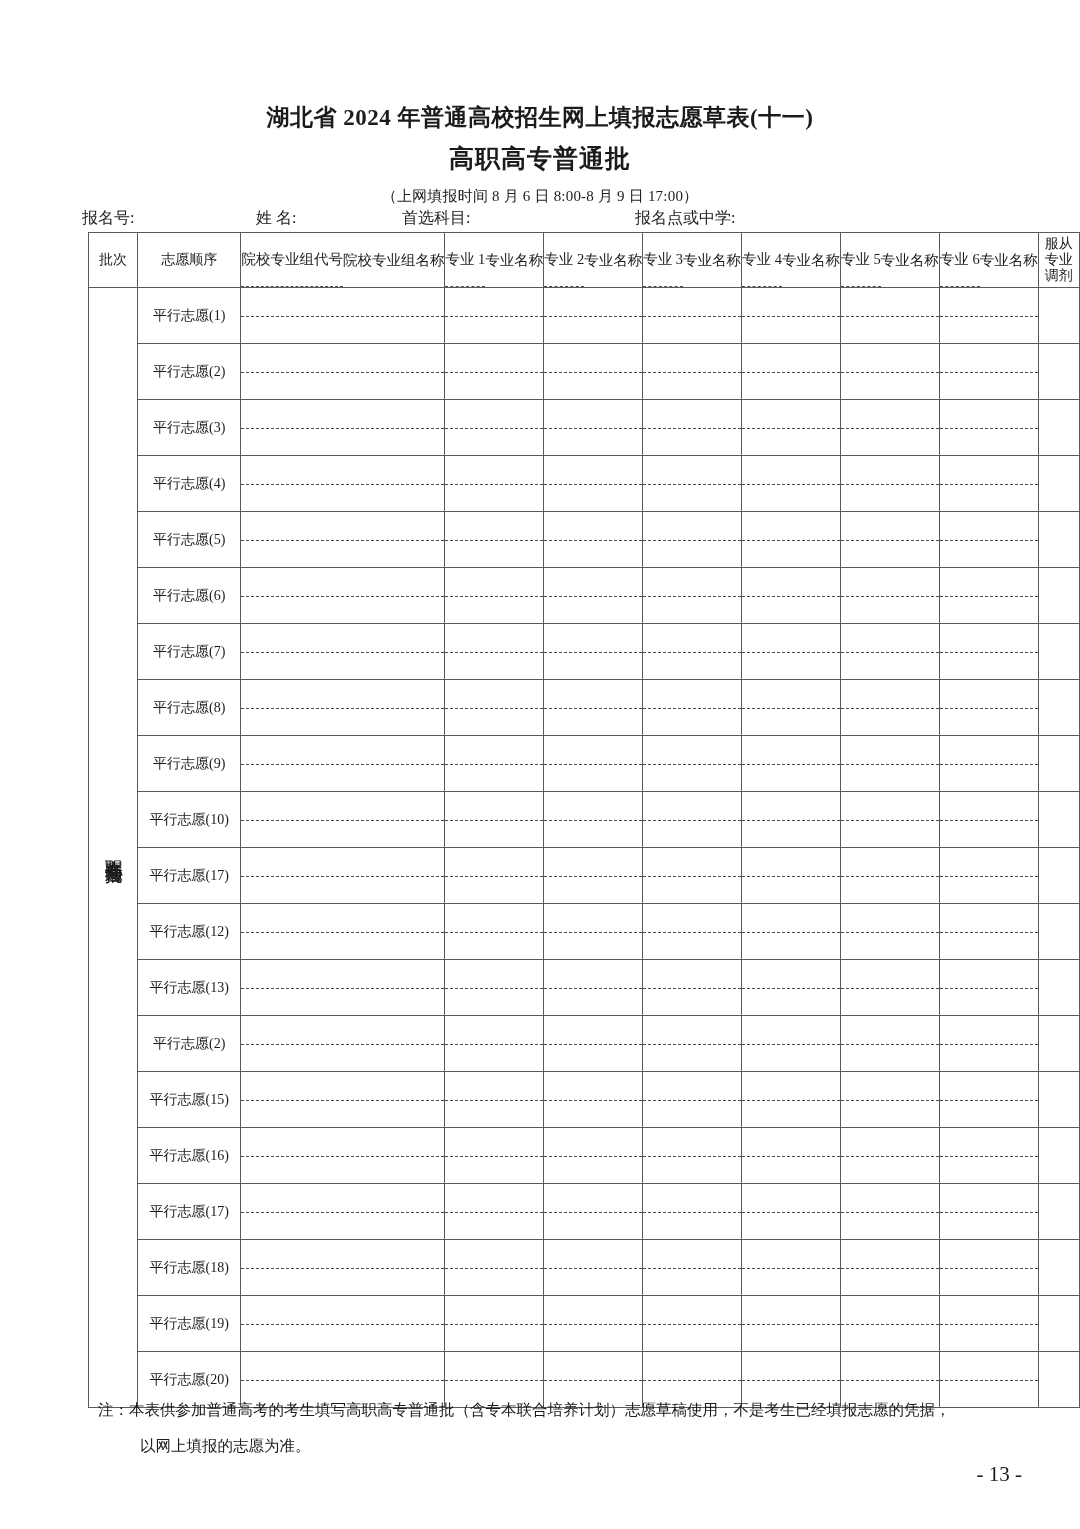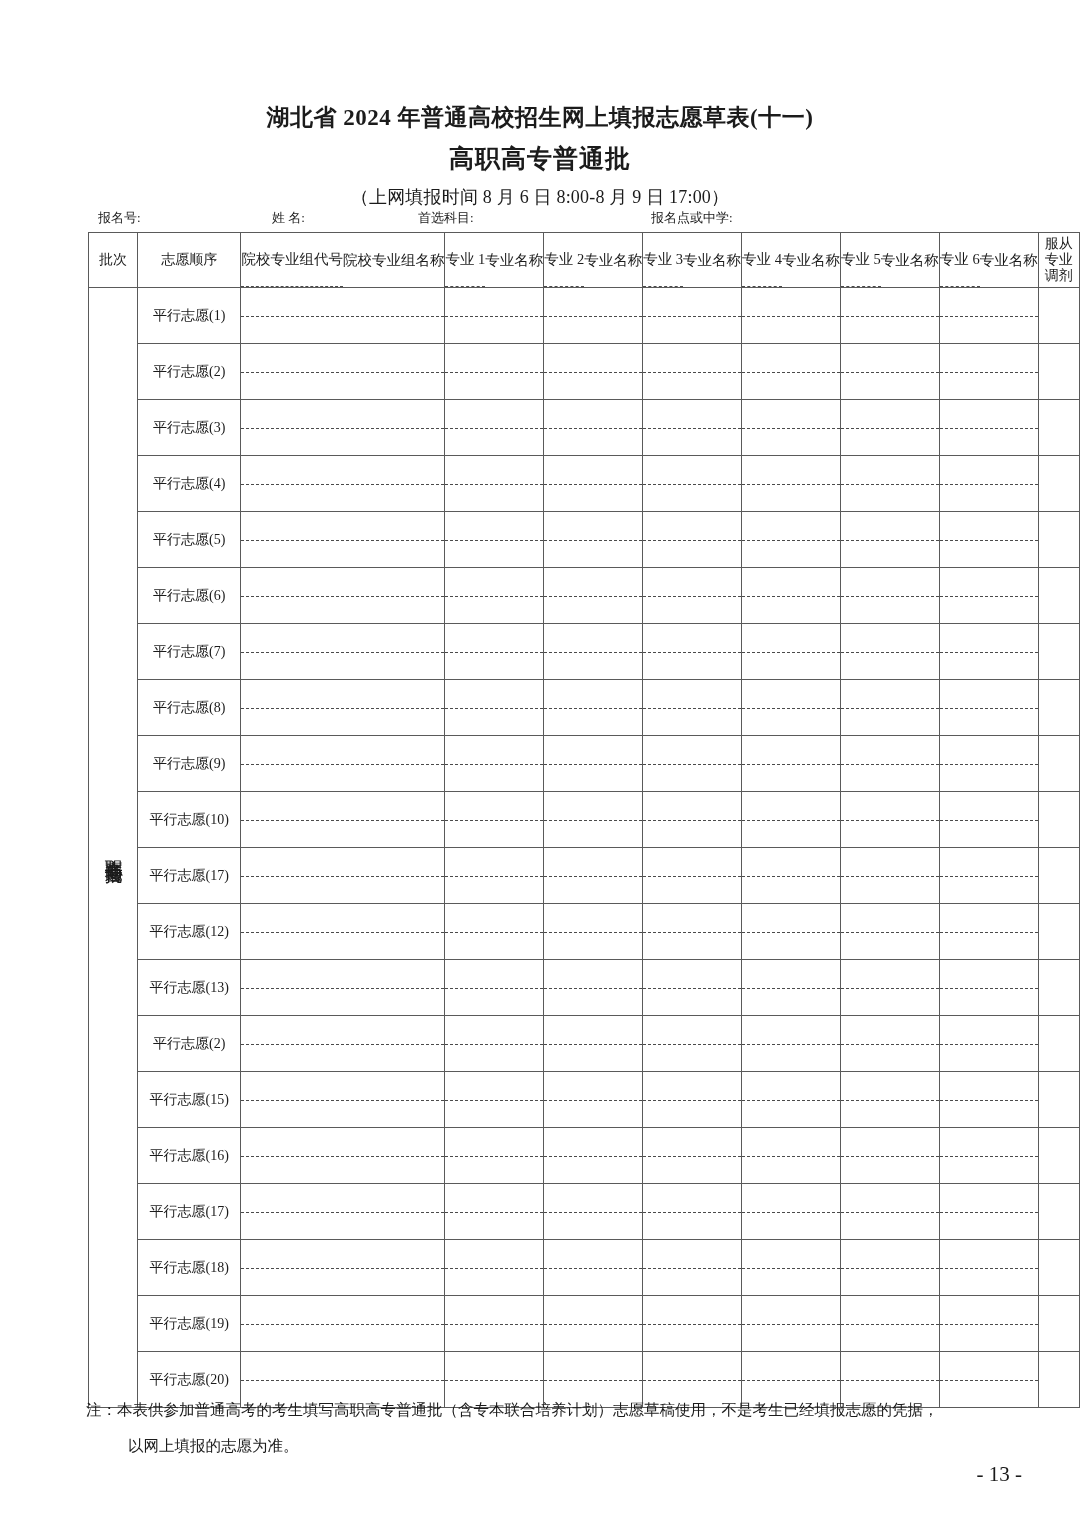--- a/index.html
+++ b/index.html
@@ -39,35 +39,35 @@
     margin: 0;
   }
   .doc-subtitle {
     font-size: 25px;
     font-weight: bold;
     letter-spacing: 1px;
     margin: 12px 0 0 0;
     line-height: 1.2;
   }
   .doc-daterange {
-    font-size: 18px;
+    font-size: 15px;
     font-weight: normal;
     margin: 13px 0 0 0;
     line-height: 1.2;
     letter-spacing: 0.2px;
   }
 
   
   .idfields {
     position: absolute;
-    left: 98px;
+    left: 82px;
     top: 206px;
     width: 900px;
     height: 24px;
-    font-size: 13px;
+    font-size: 16px;
     text-decoration: underline;
   }
   .idfields span {
     position: absolute;
     white-space: nowrap;
     line-height: 24px;
   }
   .f-bmh   { left: 0px; }
   .f-xm    { left: 174px; }
   .f-sxkm  { left: 320px; }
@@ -156,21 +156,21 @@
     left: 0;
     right: 0;
     top: 50%;
     border-top: 1px dashed #4a4a4a;
   }
   td.plain-cell { }
 
   
   .note {
     position: absolute;
-    left: 86px;
+    left: 98px;
     top: 1398px;
     width: 900px;
     font-size: 15.5px;
     line-height: 1.58;
   }
   .note-l1 { margin: 0; white-space: nowrap; }
   .note-l2 { margin: 12px; padding-left: 30px; }
 
   .pagenum {
     position: absolute;

